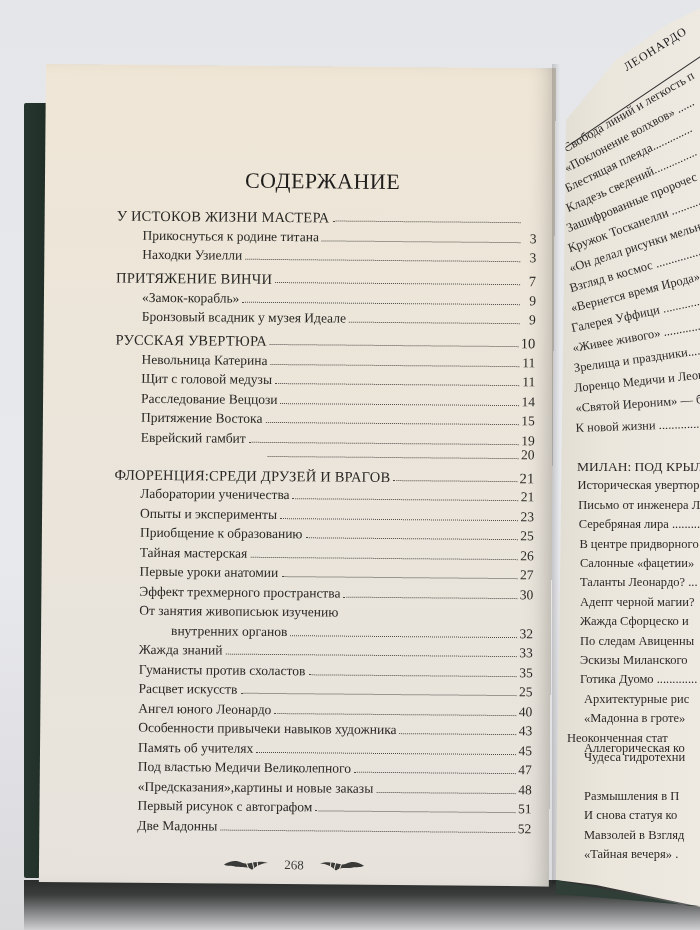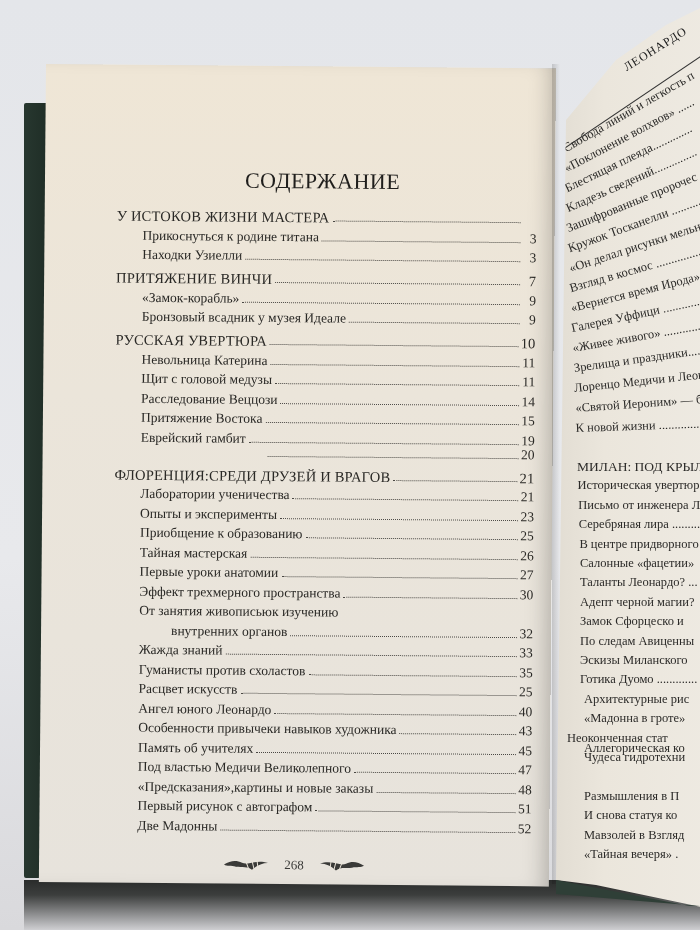--- a/index.html
+++ b/index.html
@@ -289,21 +289,21 @@
       <div class="ritem" style="left: 19.8px; top: 401px; transform: rotate(-4deg);">«Святой Иероним» — бо</div>
       <div class="ritem" style="left: 20.4px; top: 421px; transform: rotate(-2deg);">К новой жизни ...................</div>
       <div class="ritem" style="left: 21px; top: 459px; transform: rotate(0deg); font-size: 13.5px;">МИЛАН: ПОД КРЫЛОМ</div>
       <div class="ritem" style="left: 21.6px; top: 478.4px; transform: rotate(0deg);">Историческая увертюр</div>
       <div class="ritem" style="left: 22.2px; top: 497.8px; transform: rotate(0deg);">Письмо от инженера Л</div>
       <div class="ritem" style="left: 22.8px; top: 517.2px; transform: rotate(0deg);">Серебряная лира ............</div>
       <div class="ritem" style="left: 23.4px; top: 536.6px; transform: rotate(0deg);">В центре придворного</div>
       <div class="ritem" style="left: 24px; top: 556px; transform: rotate(0deg);">Салонные «фацетии»</div>
       <div class="ritem" style="left: 24px; top: 575.4px; transform: rotate(0deg);">Таланты Леонардо? ...</div>
       <div class="ritem" style="left: 24px; top: 594.8px; transform: rotate(0deg);">Адепт черной магии?</div>
-      <div class="ritem" style="left: 24px; top: 614.2px; transform: rotate(0deg);">Замок Сфорцеско и</div>
+      <div class="ritem" style="left: 24px; top: 614.2px; transform: rotate(0deg);">Жажда Сфорцеско и</div>
       <div class="ritem" style="left: 24px; top: 633.6px; transform: rotate(0deg);">По следам Авиценны</div>
       <div class="ritem" style="left: 24px; top: 653px; transform: rotate(0deg);">Эскизы Миланского</div>
       <div class="ritem" style="left: 24px; top: 672.4px; transform: rotate(0deg);">Готика Дуомо .............</div>
       <div class="ritem" style="left: 28px; top: 691.8px; transform: rotate(0deg);">Архитектурные рис</div>
       <div class="ritem" style="left: 28px; top: 711.2px; transform: rotate(0deg);">«Мадонна в гроте»</div>
       <div class="ritem" style="left: 11px; top: 730.6px; transform: rotate(0deg); text-align: center;">Неоконченная стат</div>
       <div class="ritem" style="left: 28px; top: 750px; transform: rotate(0deg);">Чудеса гидротехни</div>
       <div class="ritem" style="left: 28px; top: 731px; transform: rotate(0deg); margin-top: 10px;">Аллегорическая ко</div>
       <div class="ritem" style="left: 28px; top: 788.8px; transform: rotate(0deg);">Размышления в П</div>
       <div class="ritem" style="left: 28px; top: 808.2px; transform: rotate(0deg);">И снова статуя ко</div>

